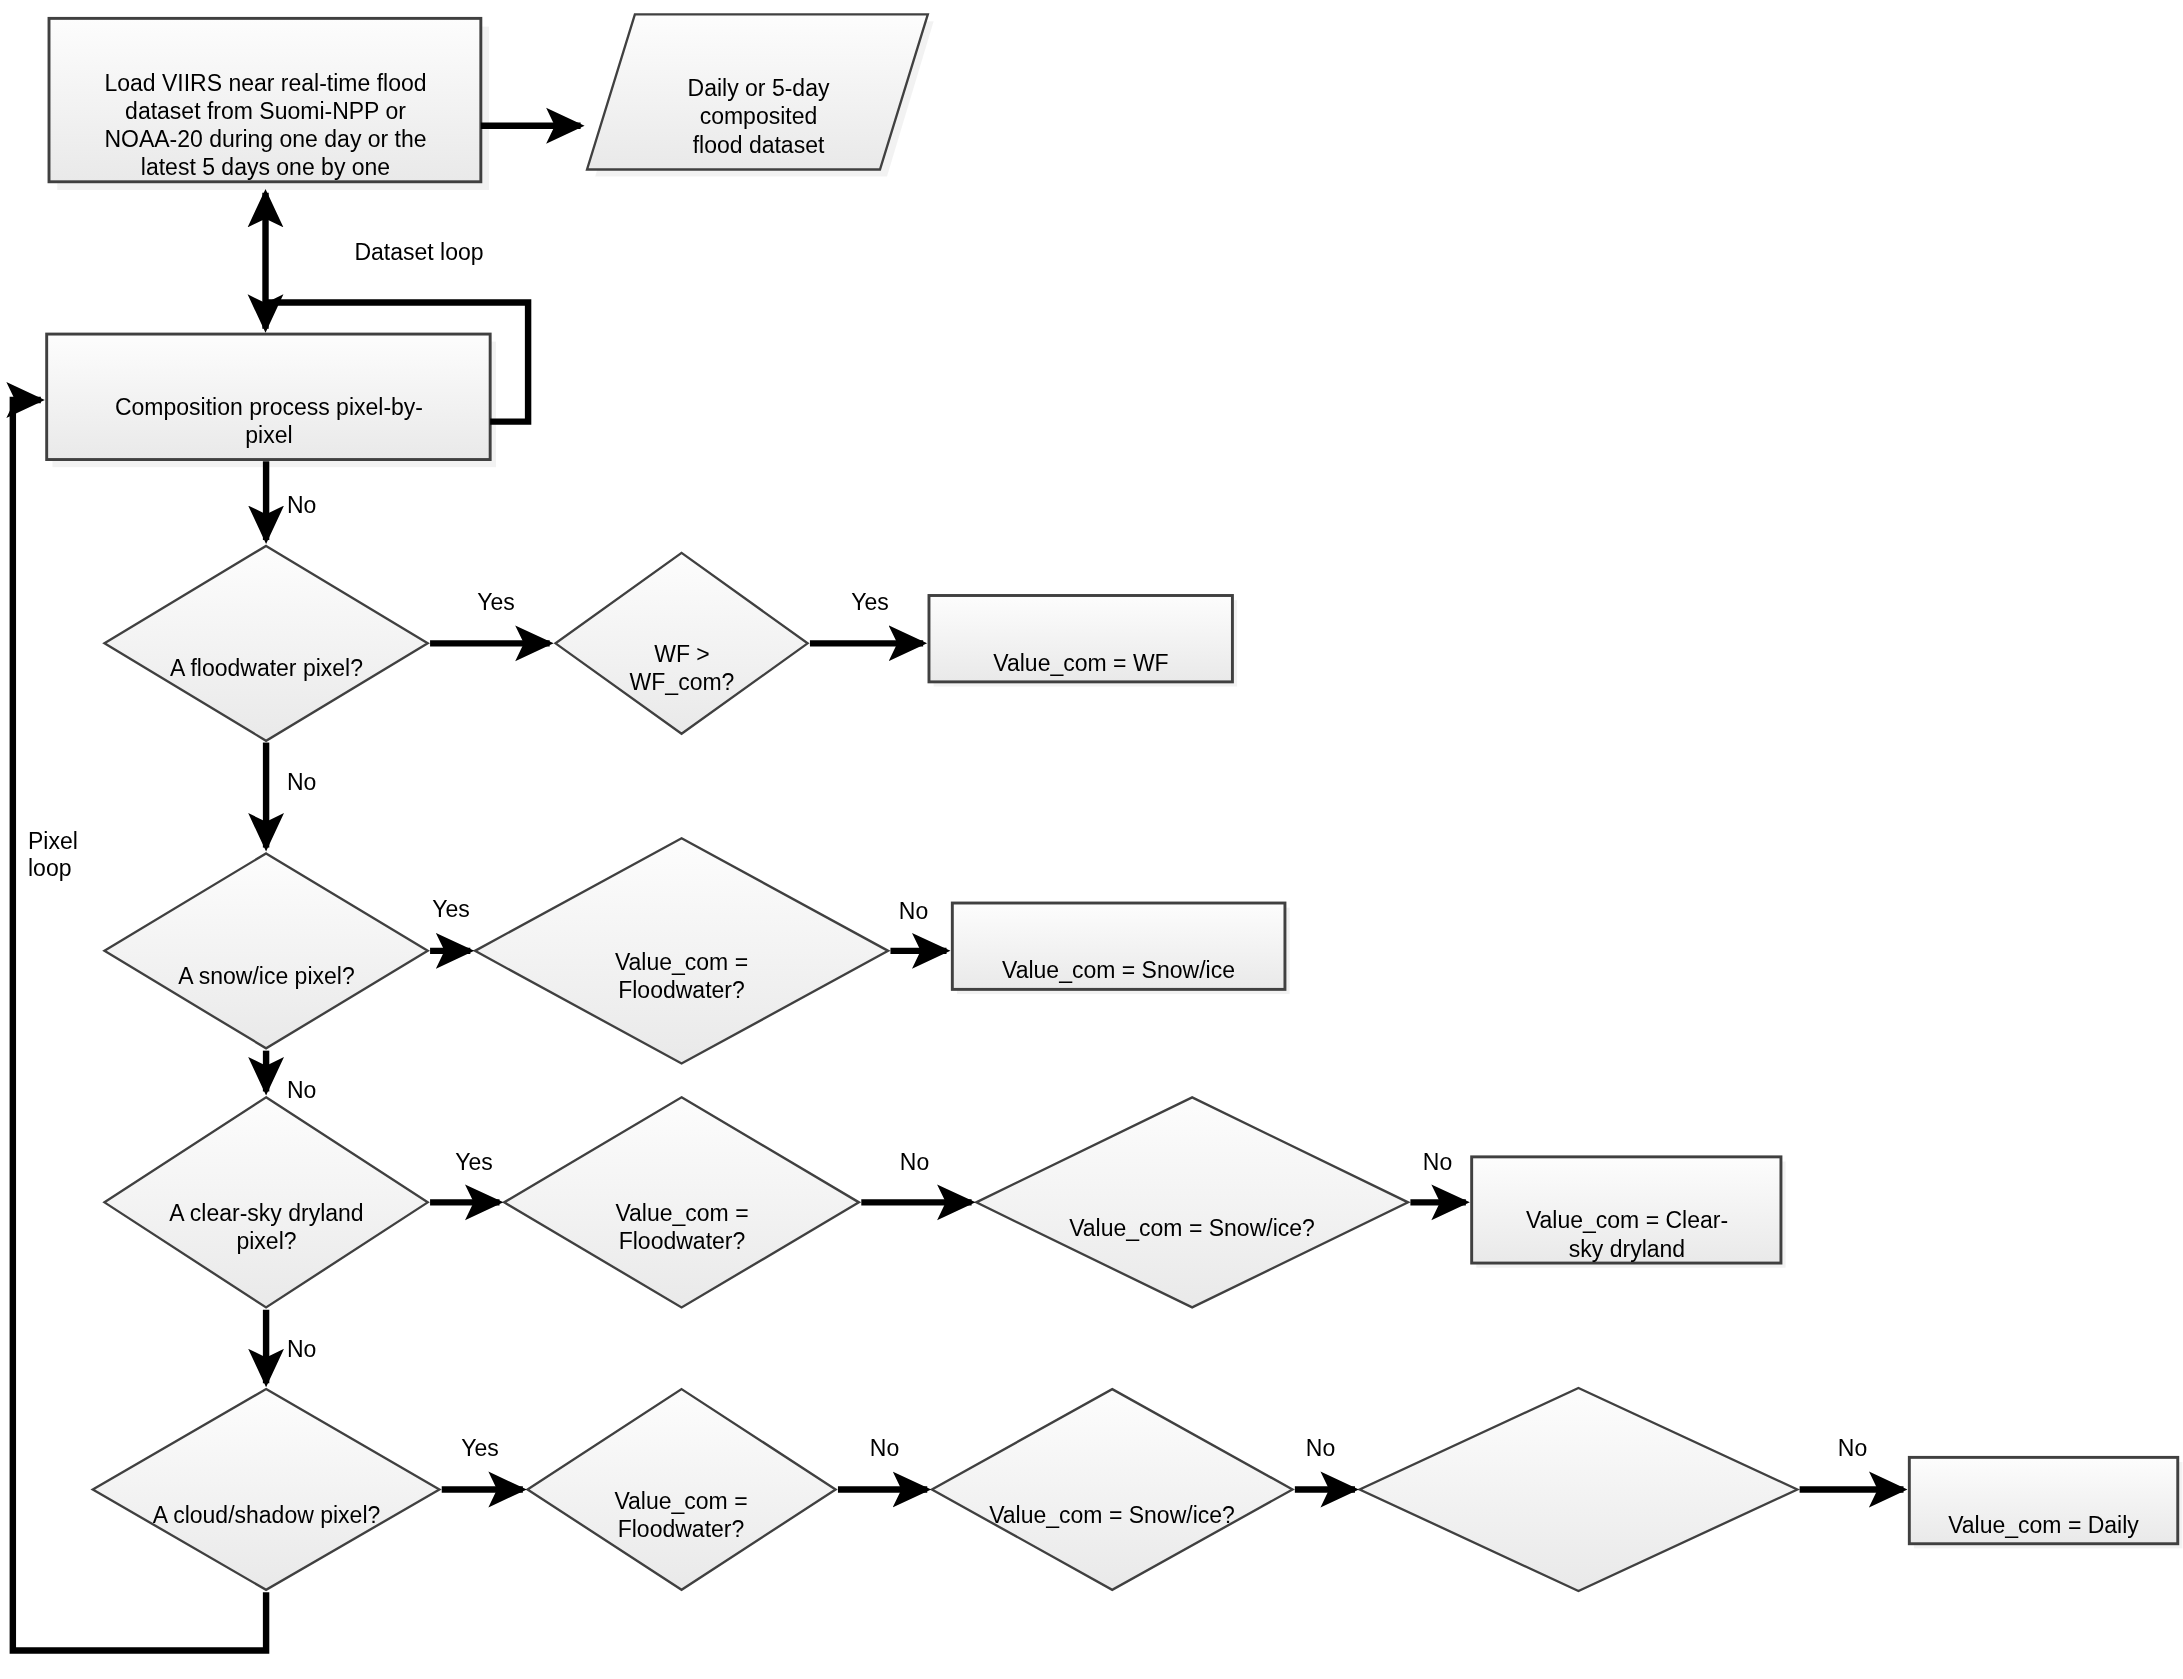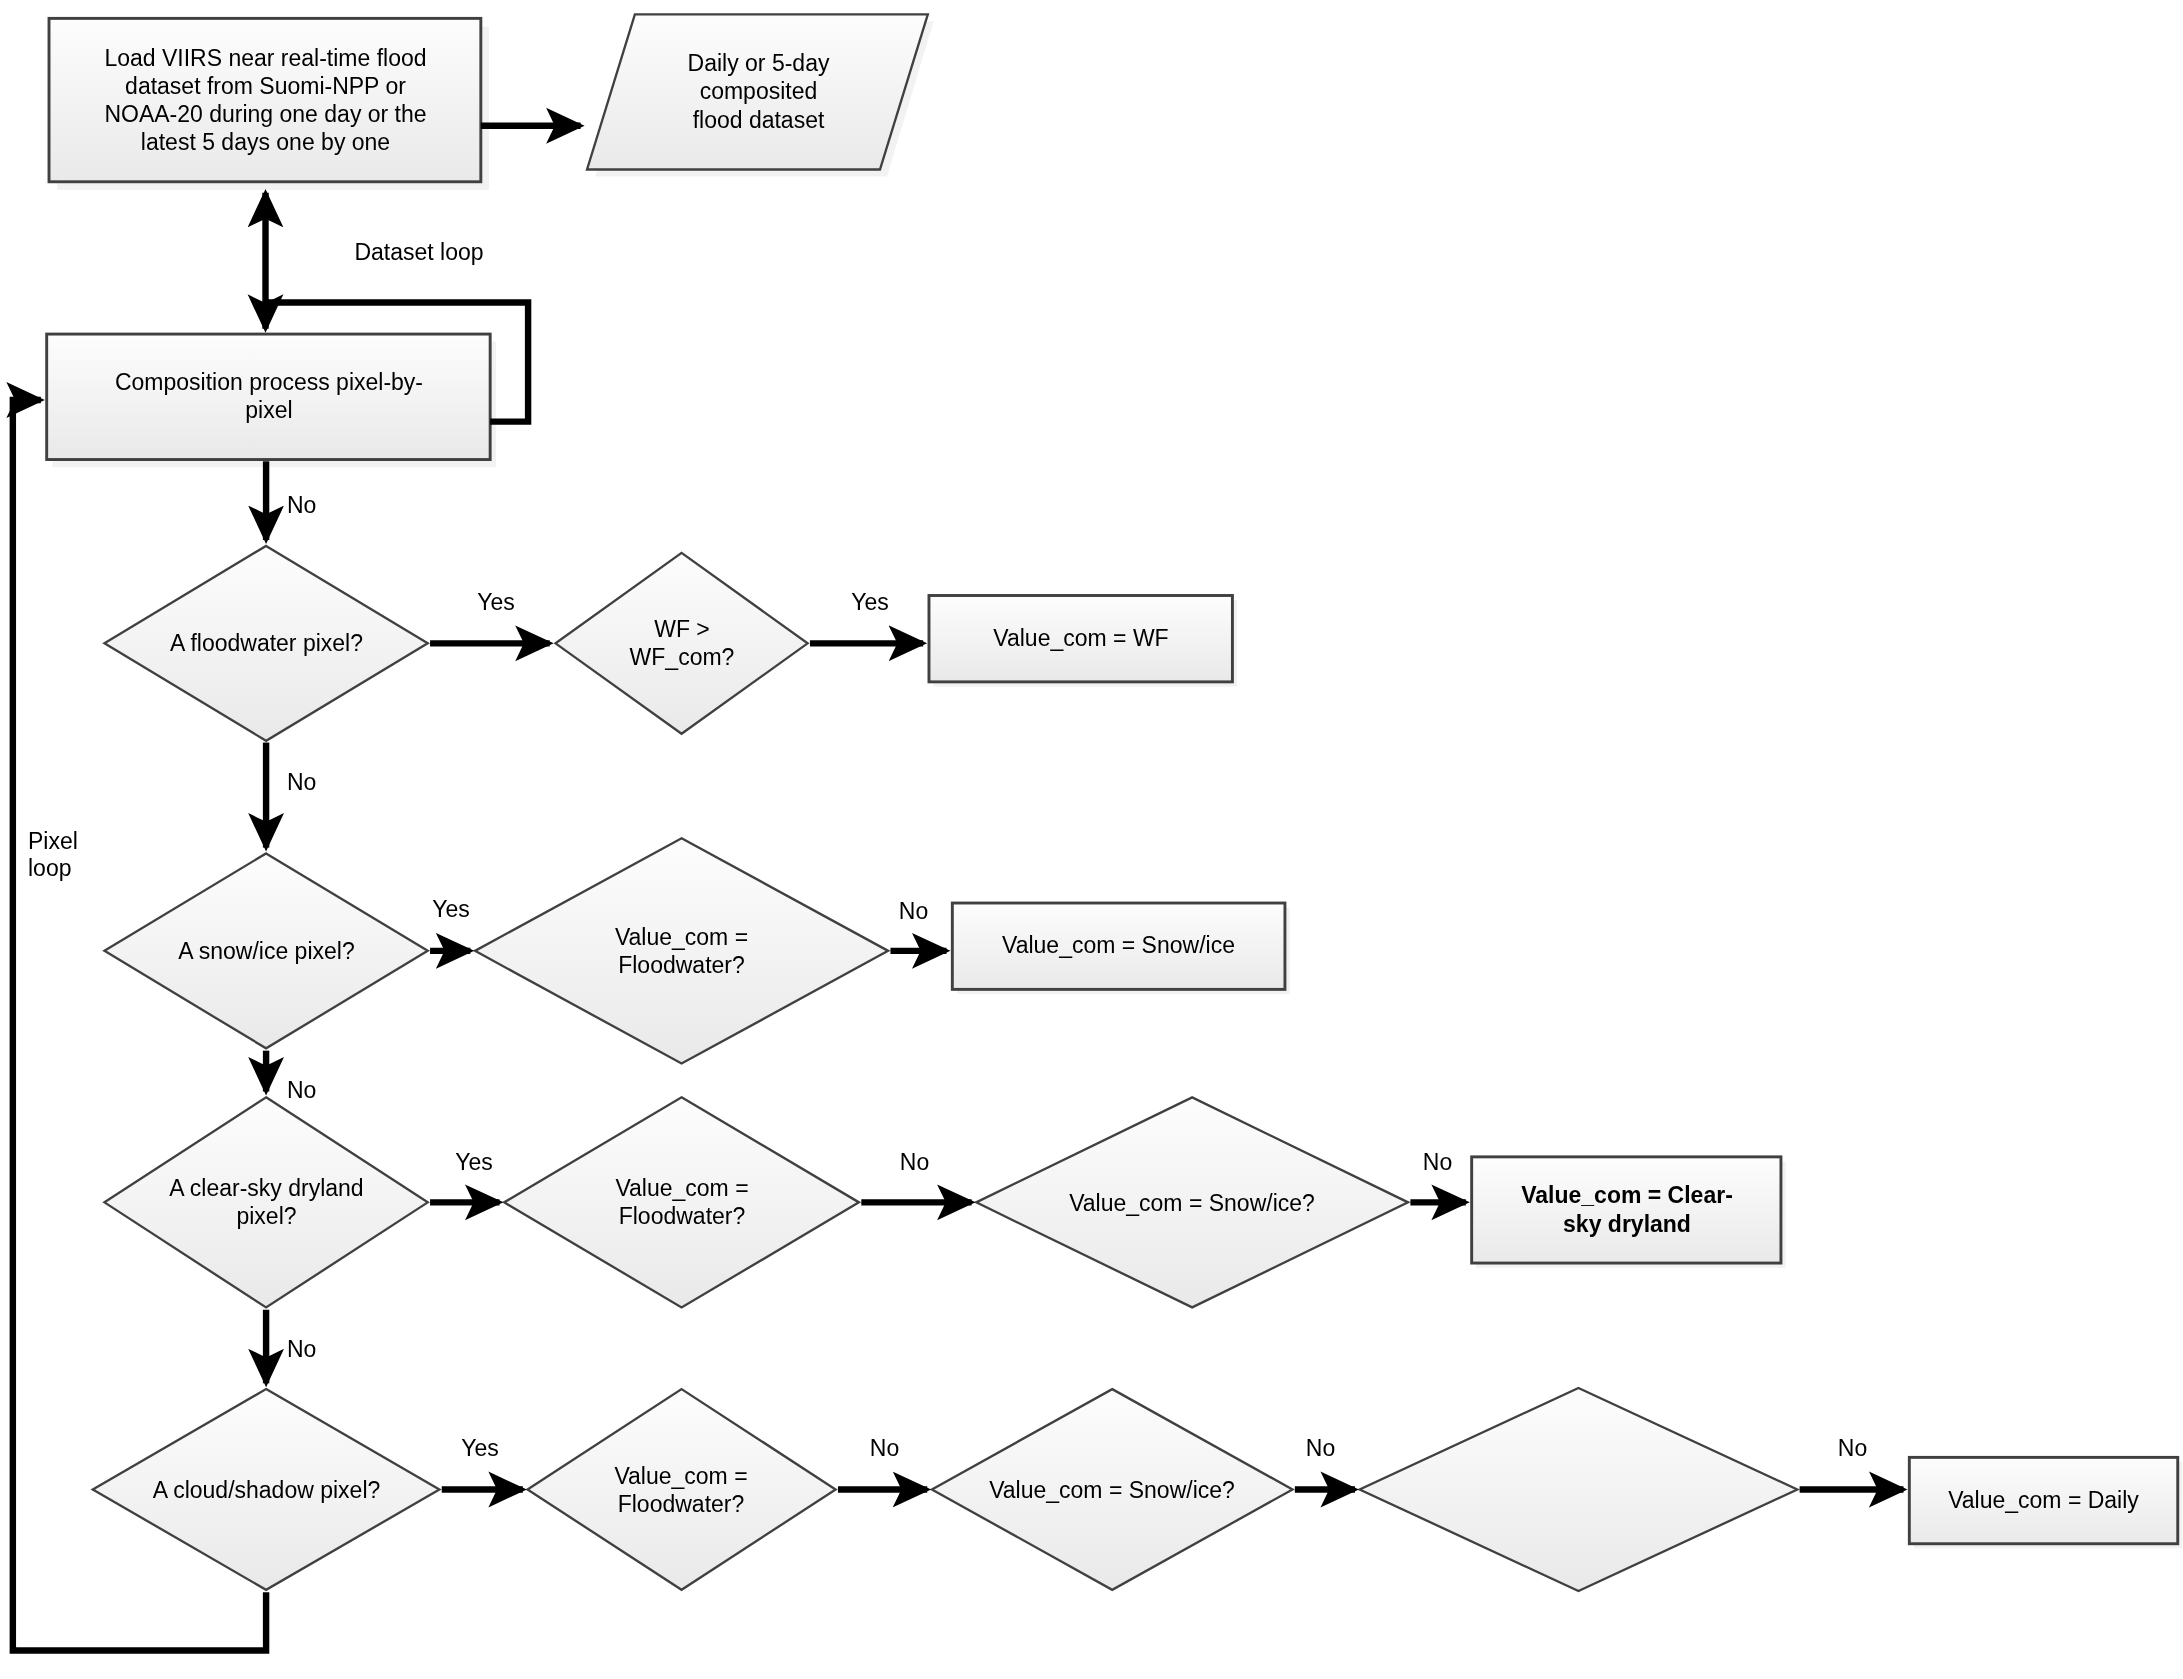--- a/index.html
+++ b/index.html
@@ -47,20 +47,21 @@
     position: absolute;
     display: flex;
     align-items: center;
     justify-content: center;
     text-align: center;
     color: #000000;
     font-size: 23px;
     line-height: 1.22;
     white-space: pre-line;
     pointer-events: none;
+    margin-top: 25px;
   }
   .edge-label {
     position: absolute;
     color: #000000;
     font-size: 23px;
     line-height: 1.18;
     text-align: center;
     white-space: pre-line;
   }
 </style>
@@ -174,21 +175,21 @@
   <div class="node-text" style="left:957px; top:906px; width:323px; height:79px;">Value_com = Snow/ice</div>
 
   <div class="node-text" style="left:124px; top:1161px; width:285px; height:82px;">A clear-sky dryland
 pixel?</div>
 
   <div class="node-text" style="left:549px; top:1161px; width:266px; height:82px;">Value_com =
 Floodwater?</div>
 
   <div class="node-text" style="left:1015px; top:1178px; width:354px; height:50px;">Value_com = Snow/ice?</div>
 
-  <div class="node-text" style="left:1477px; top:1160px; width:300px; height:99px;font-weight:bold;">Value_com = Clear-
+  <div class="node-text" style="left:1477px; top:1160px; width:300px; height:99px;">Value_com = Clear-
 sky dryland</div>
 
   <div class="node-text" style="left:117px; top:1465px; width:299px; height:50px;">A cloud/shadow pixel?</div>
 
   <div class="node-text" style="left:554px; top:1449px; width:254px; height:82px;">Value_com =
 Floodwater?</div>
 
   <div class="node-text" style="left:945px; top:1465px; width:334px; height:50px;">Value_com = Snow/ice?</div>
 
 

